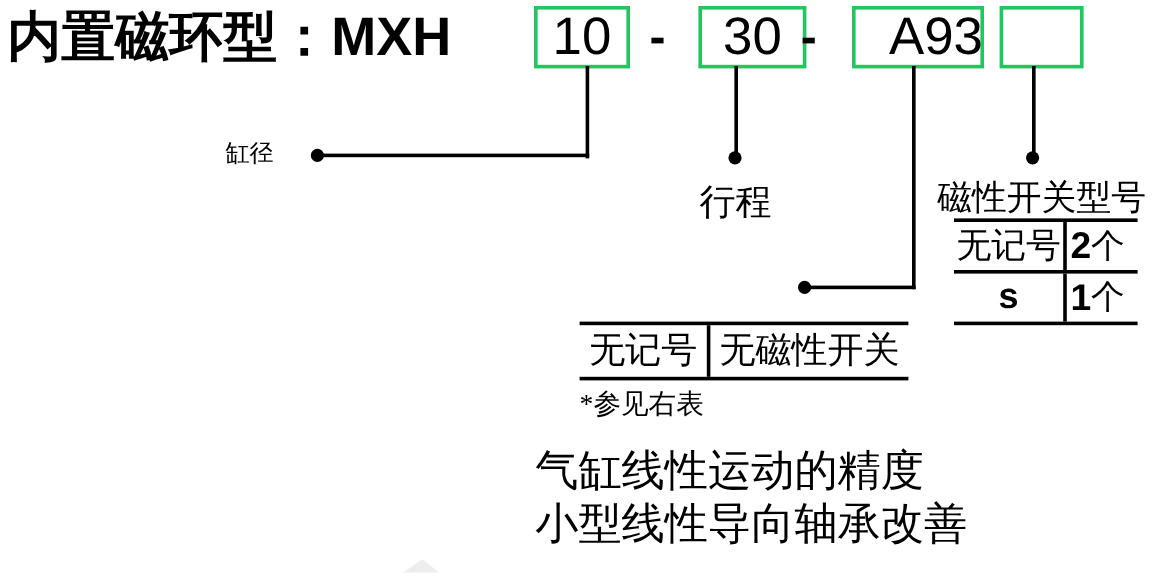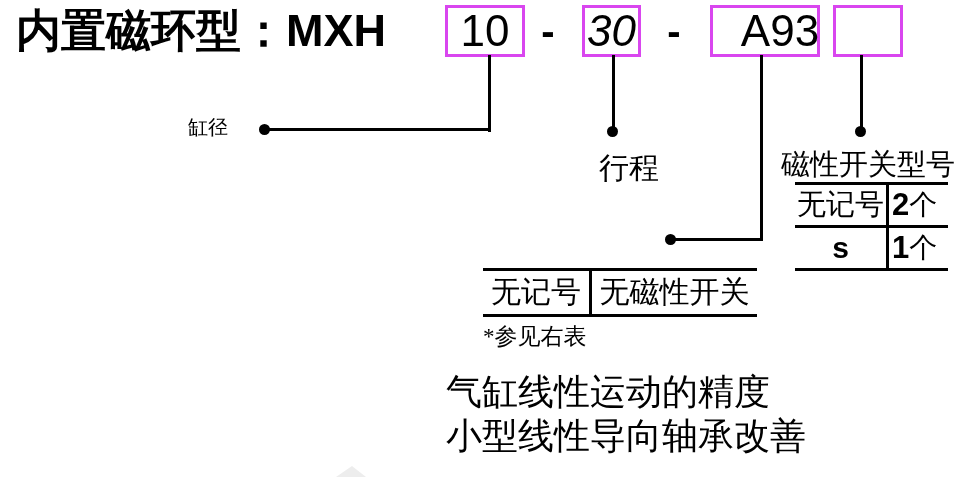--- a/index.html
+++ b/index.html
@@ -10,44 +10,44 @@
     height: 481px;
     background: #ffffff;
     font-family: "Liberation Serif", serif;
     color: #000000;
     overflow: hidden;
   }
 
   
   .title {
     position: absolute;
-    left: 16px; top: 6px;
+    left: 6px; top: 6px;
     font-family: "Liberation Sans", sans-serif;
     font-weight: bold;
     font-size: 45px;
     line-height: 50px;
     letter-spacing: 0px;
     white-space: nowrap;
   }
 
   
   .code-box {
     position: absolute;
     top: 5px;
     height: 52px;
-    border: 3px solid #d946ef;
+    border: 3px solid #22c55e;
     display: flex;
     align-items: center;
     justify-content: center;
     font-family: "Liberation Sans", sans-serif;
     font-size: 44px;
     line-height: 44px;
   }
   .box-10   { left: 445px; width: 80px;  }
-  .box-30   { left: 582px; width: 59px; font-style: italic;  }
+  .box-30   { left: 582px; width: 90px;  }
   .box-a93  { left: 710px; width: 110px; padding-left: 30px; }
   .box-blank{ left: 833px; width: 70px;  }
 
   .dash {
     position: absolute;
     top: 5px;
     height: 52px;
     width: 30px;
     display: flex;
     align-items: center;
@@ -74,21 +74,21 @@
   .model-v   { left: 760px; top: 55px;  height: 186px; }
   .model-h   { left: 671px; top: 238px; width: 92px; }
   .model-dot { left: 665px; top: 234px; }
 
   .count-v   { left: 860px; top: 55px; height: 73px; }
   .count-dot { left: 855px; top: 126px; }
 
   
   .callout { position: absolute; white-space: nowrap; }
   .bore-label   { left: 188px; top: 114px; font-size: 20px; }
-  .stroke-label { left: 583px; top: 148px; font-size: 30px; margin-left: 16px; }
+  .stroke-label { left: 583px; top: 148px; font-size: 30px; }
   .model-label  { left: 484px; top: 227px; font-size: 30px; }
   .count-label  { left: 781px; top: 145px; font-size: 29px; }
 
   
   .count-table {
     position: absolute;
     left: 795px; top: 182px;
     width: 153px;
     border-top: 3px solid #000;
   }

